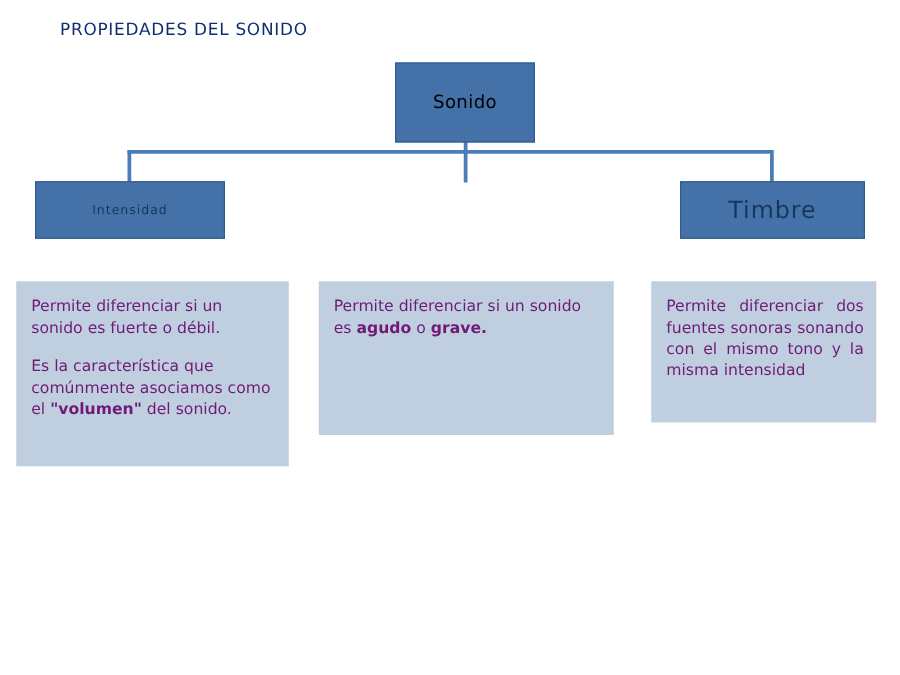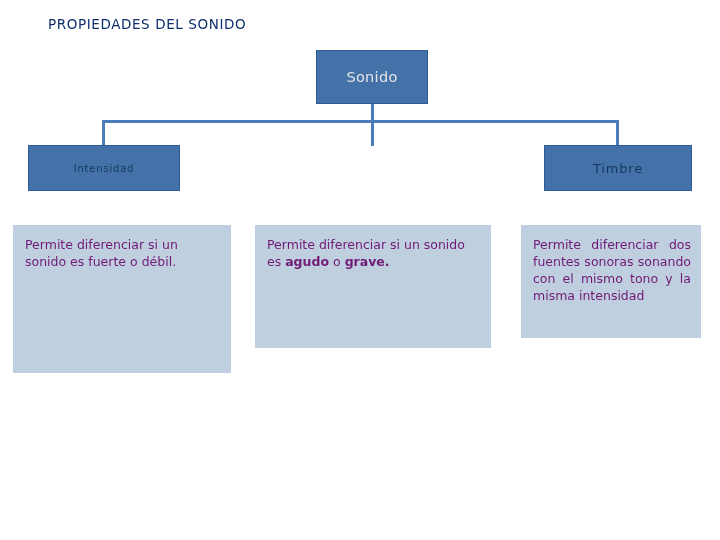--- a/index.html
+++ b/index.html
@@ -47,45 +47,45 @@
     justify-content: center;
     color: #17365d;
     font-size: 10px;
     letter-spacing: 0.8px;
     font-family: "DejaVu Sans", sans-serif;
   }
   .node.root {
     left: 316px;
     top: 50px;
     width: 112px;
-    height: 54px;
+    height: 64px;
     font-size: 14.5px;
     letter-spacing: 0.3px;
-    color: #e5e5e5;
+    color: #000000;
   }
   .node.n1 {
     left: 28px;
     top: 145px;
     width: 152px;
     height: 46px;
   }
   .node.n2 {
     left: 296px;
     top: 145px;
     width: 152px;
     height: 46px;
     color: #203864;
   }
   .node.n3 {
     left: 544px;
     top: 145px;
     width: 148px;
     height: 46px;
     color: #17365d;
-    font-size: 13px;
+    font-size: 19px;
     text-align: center;
   }
 
   
   .panel {
     position: absolute;
     background: #bfcfe0;
     box-sizing: border-box;
     padding: 12px 10px 12px 12px;
     font-size: 12.5px;
@@ -146,20 +146,21 @@
     <span>Intensidad</span>
   </div>
 
 
   <div class="node n3">
     <span>Timbre</span>
   </div>
 
   <div class="panel p1">
       <p><span>Permite diferenciar si un sonido es fuerte o débil.</span></p>
+      <p><span>Es la característica que comúnmente asociamos como el </span><b>"volumen"</b><span> del sonido.</span></p>
     </div>
   <div class="panel p2">
       <p><span>Permite diferenciar si un sonido es </span><b>agudo</b><span> o </span><b>grave.</b></p>
     </div>
   <div class="panel p3">
       <p><span>Permite diferenciar dos fuentes sonoras sonando con el mismo tono y la misma intensidad</span></p>
     </div>
 
 </div>
 

